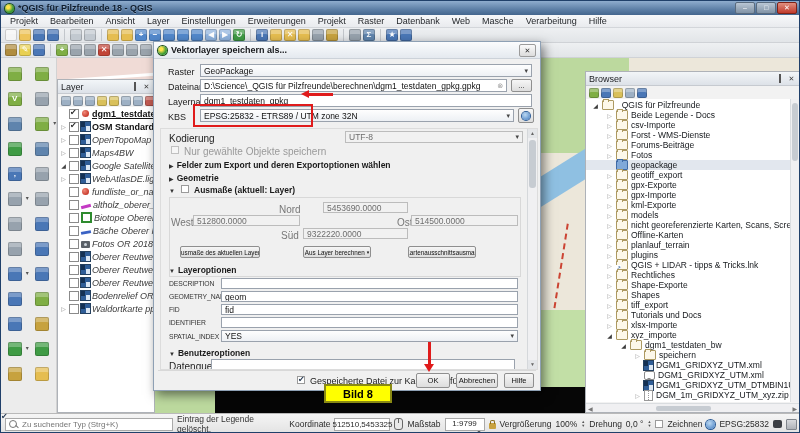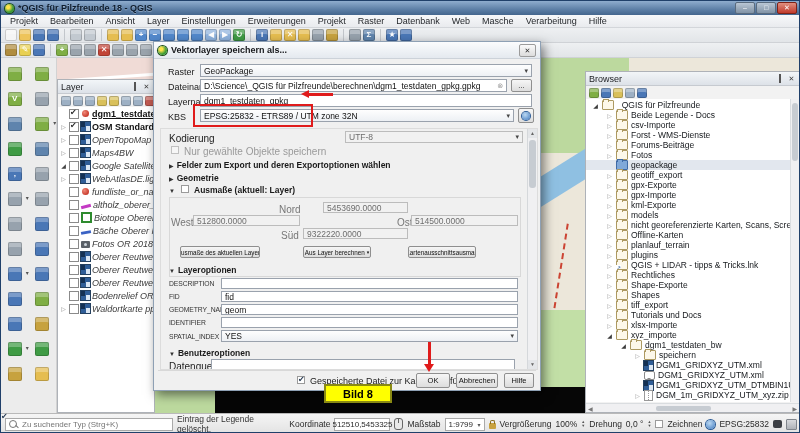--- a/index.html
+++ b/index.html
@@ -949,30 +949,30 @@
       <div style="position:absolute;left:8px;top:148px;width:350px;">
 
           <div style="display:flex;align-items:center;height:13px;">
             <span class="opt-label" style="width:52px;flex:0 0 auto;">DESCRIPTION</span>
             <div class="tin" style="position:static;width:297px;height:11px;">
               <span></span>
             </div>
           </div>
 
           <div style="display:flex;align-items:center;height:13px;">
+            <span class="opt-label" style="width:52px;flex:0 0 auto;">GEOMETRY_NAME</span>
+            <div class="tin" style="position:static;width:297px;height:11px;">
+              <span>geom</span>
+            </div>
+          </div>
+
+          <div style="display:flex;align-items:center;height:13px;">
             <span class="opt-label" style="width:52px;flex:0 0 auto;">FID</span>
             <div class="tin" style="position:static;width:297px;height:11px;">
               <span>fid</span>
-            </div>
-          </div>
-
-          <div style="display:flex;align-items:center;height:13px;">
-            <span class="opt-label" style="width:52px;flex:0 0 auto;">GEOMETRY_NAME</span>
-            <div class="tin" style="position:static;width:297px;height:11px;">
-              <span>geom</span>
             </div>
           </div>
 
           <div style="display:flex;align-items:center;height:13px;">
             <span class="opt-label" style="width:52px;flex:0 0 auto;">IDENTIFIER</span>
             <div class="tin" style="position:static;width:297px;height:11px;">
               <span></span>
             </div>
           </div>
 
@@ -1014,21 +1014,21 @@
       <span class="mag"></span>
       <input placeholder="Zu suchender Typ (Strg+K)" style="">
     </div>
     <span style="flex:1;color:#333;">Eintrag der Legende gelöscht.</span>
     <span>Koordinate</span>
     <div class="sfield" style="width:56px;justify-content:center;">
         <span>512510,5453325</span>
       </div>
     <span class="mouse"></span>
     <span>Maßstab</span>
-    <div class="sfield" style="width:40px;">
+    <div class="sfield" style="width:40px;flex-direction:column;">
         <span>1:9799</span>
         <span style="margin-left:auto;font-size:6px;color:#555;">▾</span>
       </div>
     <span class="slock"></span>
     <span>Vergrößerung</span>
     <span>100%</span>
     <span class="spin">
         <span>▲</span>
         <span>▼</span>
       </span>

